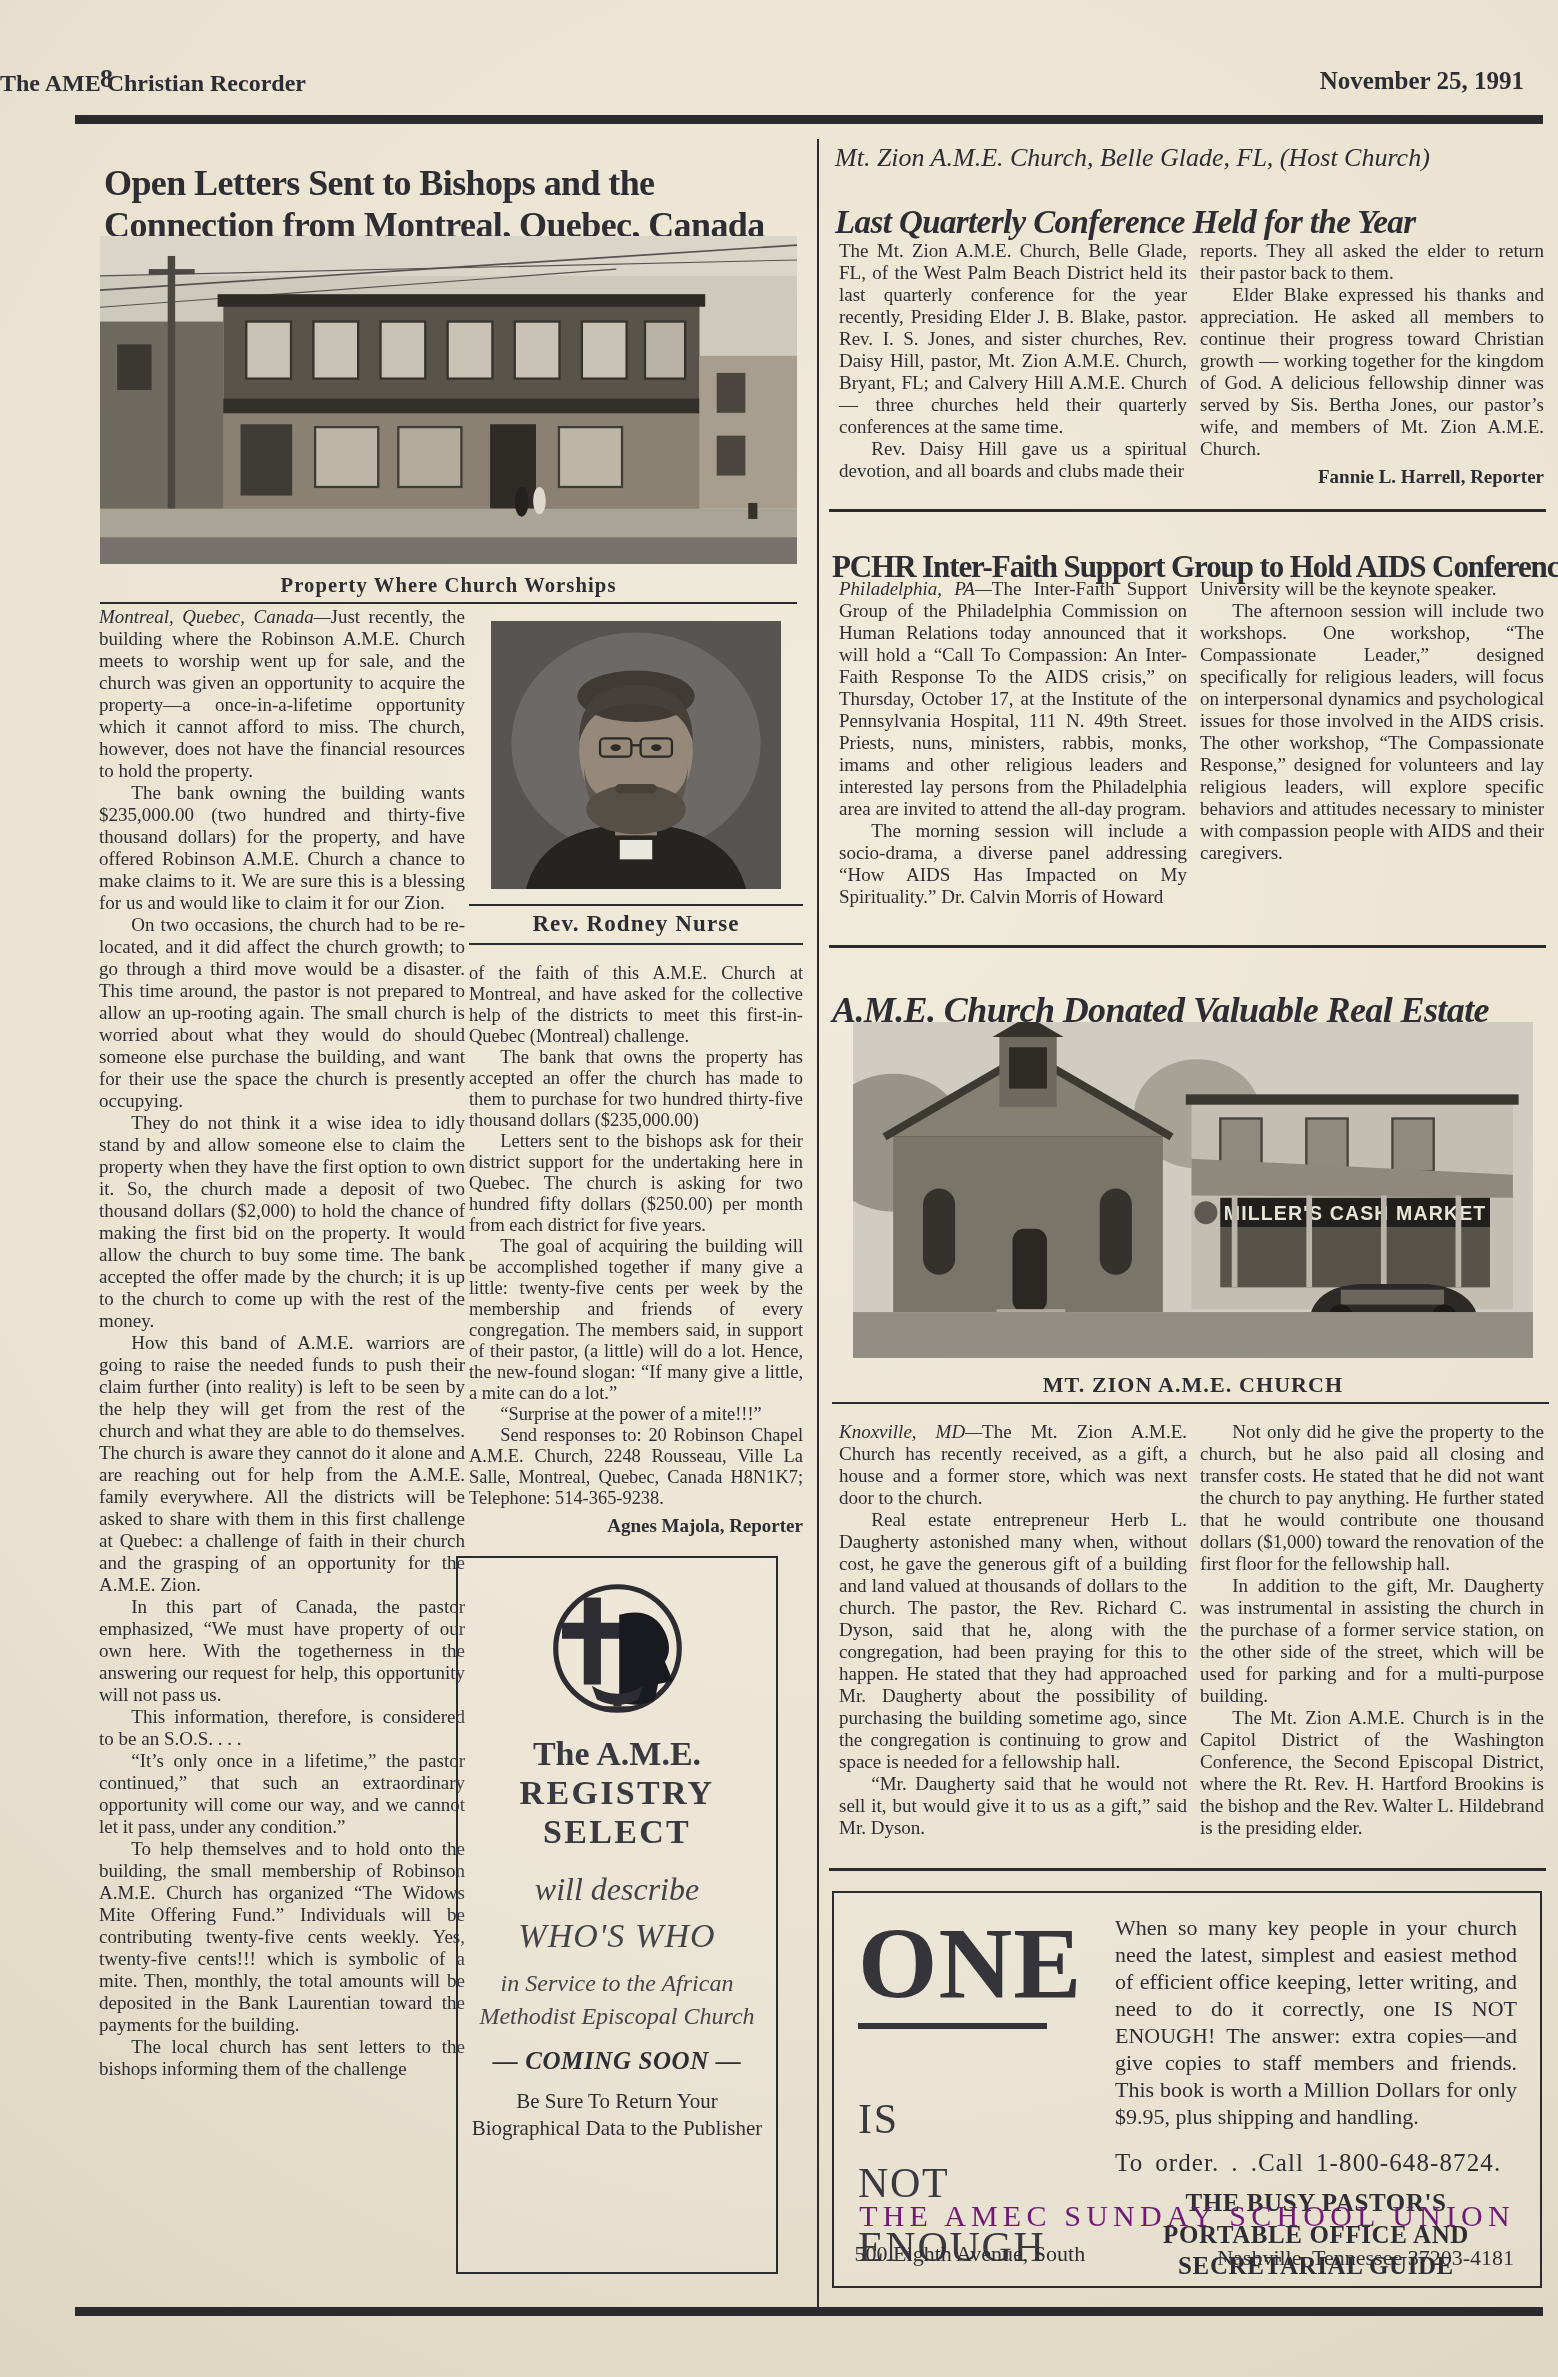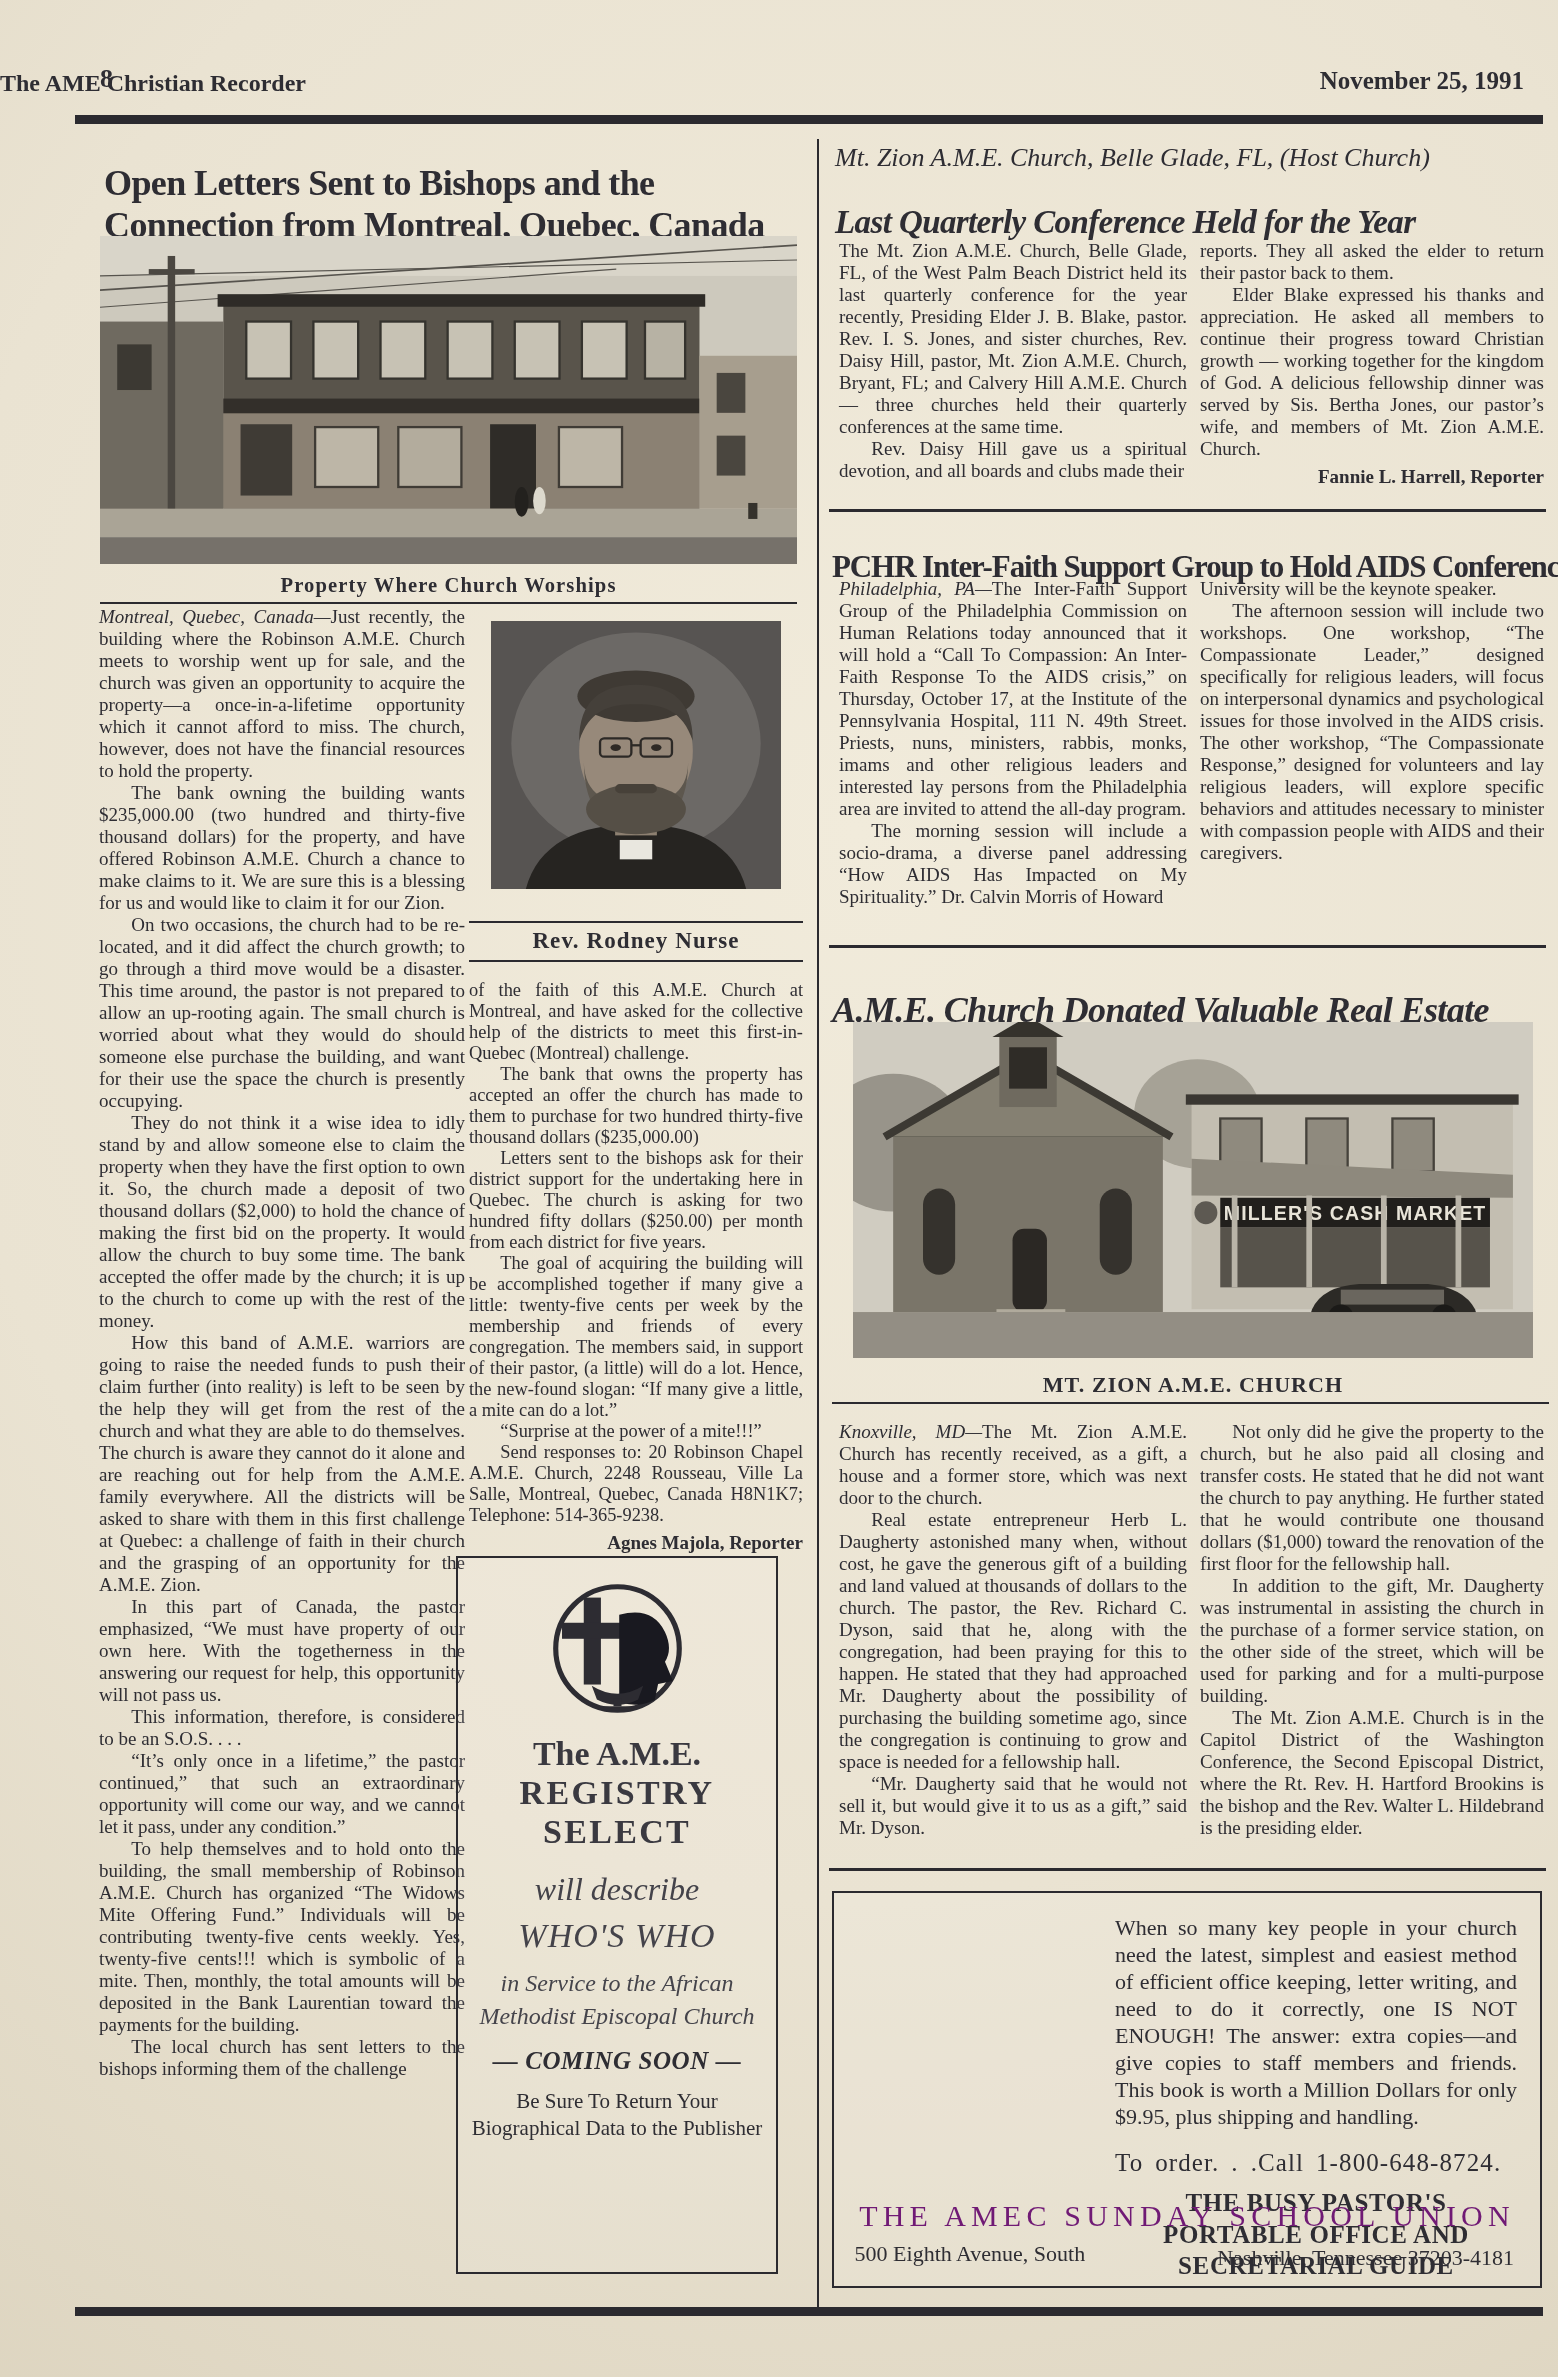--- a/index.html
+++ b/index.html
@@ -123,21 +123,21 @@
       <path d="M160,245 C160,335 200,366 250,366 C300,366 340,335 340,245 C340,305 300,322 250,322 C200,322 160,305 160,245 Z" fill="#5d574e"></path>
       <ellipse cx="250" cy="330" rx="86" ry="44" fill="#554f46"></ellipse>
       <rect x="214" y="286" width="72" height="16" rx="8" fill="#474139"></rect>
       <rect x="188" y="206" width="54" height="32" rx="7" fill="none" stroke="#2c2926" stroke-width="4"></rect>
       <rect x="258" y="206" width="54" height="32" rx="7" fill="none" stroke="#2c2926" stroke-width="4"></rect>
       <line x1="242" y1="218" x2="258" y2="218" stroke="#2c2926" stroke-width="4"></line>
       <ellipse cx="215" cy="222" rx="9" ry="6" fill="#2e2a26"></ellipse>
       <ellipse cx="285" cy="222" rx="9" ry="6" fill="#2e2a26"></ellipse>
     </svg>
   </div>
-  <div style="margin-top:32px;">
+  <div style="margin-top:15px;">
     <div class="rule" style="height:1.7px;"></div>
     <div class="capt" style="padding:5.7px 0; font-size:23px;">Rev. Rodney Nurse</div>
     <div class="rule" style="height:1.7px;"></div>
   </div>
   <div class="col" style="margin-top:18.4px; font-size:18.4px; line-height:21px;">
       <p>of the faith of this A.M.E. Church at Montreal, and have asked for the collective help of the districts to meet this first-in-Quebec (Montreal) challenge.</p>
       <p>The bank that owns the property has accepted an offer the church has made to them to purchase for two hundred thirty-five thousand dollars ($235,000.00)</p>
       <p>Letters sent to the bishops ask for their district support for the undertaking here in Quebec. The church is asking for two hundred fifty dollars ($250.00) per month from each district for five years.</p>
       <p>The goal of acquiring the building will be accomplished together if many give a little: twenty-five cents per week by the membership and friends of every congregation. The members said, in support of their pastor, (a little) will do a lot. Hence, the new-found slogan: “If many give a little, a mite can do a lot.”</p>
       <p>“Surprise at the power of a mite!!!”</p>
@@ -240,20 +240,29 @@
     <p>“Mr. Daugherty said that he would not sell it, but would give it to us as a gift,” said Mr. Dyson.</p>
   </div>
 <div class="abs col indent-first" style="left:1200px; top:1421px; width:344px;">
     <p>Not only did he give the property to the church, but he also paid all closing and transfer costs. He stated that he did not want the church to pay anything. He further stated that he would contribute one thousand dollars ($1,000) toward the renovation of the first floor for the fellowship hall.</p>
     <p>In addition to the gift, Mr. Daugherty was instrumental in assisting the church in the purchase of a former service station, on the other side of the street, which will be used for parking and for a multi-purpose building.</p>
     <p>The Mt. Zion A.M.E. Church is in the Capitol District of the Washington Conference, the Second Episcopal District, where the Rt. Rev. H. Hartford Brookins is the bishop and the Rev. Walter L. Hildebrand is the presiding elder.</p>
   </div>
 <div class="abs rule" style="left:829px; top:1868px; width:717px; height:2.9px;"></div>
 
 <div class="abs onead" style="left:832px; top:1891px; width:710px; height:397px; position:absolute;">
+  <div class="abs" style="left:24px; top:19.5px; width:229px;">
+    <div class="one-big">ONE</div>
+    <div class="one-under"></div>
+    <div class="one-stack" style="margin-top:69px;">
+        <p>IS</p>
+        <p>NOT</p>
+        <p>ENOUGH</p>
+      </div>
+  </div>
   <div class="abs" style="left:281px; top:20.6px; width:402px;">
     <div class="one-body">When so many key people in your church need the latest, simplest and easiest method of efficient office keeping, letter writing, and need to do it correctly, one IS NOT ENOUGH! The answer: extra copies—and give copies to staff members and friends. This book is worth a Million Dollars for only $9.95, plus shipping and handling.</div>
     <div class="one-order">To order. . .Call 1-800-648-8724.</div>
     <div class="one-product">THE BUSY PASTOR'S PORTABLE OFFICE AND SECRETARIAL GUIDE</div>
   </div>
   <div class="abs one-org" style="left:0; bottom:53px; width:100%;">THE AMEC SUNDAY SCHOOL UNION</div>
   <div class="abs one-addr" style="left:20.6px; bottom:19.5px;">500 Eighth Avenue, South</div>
   <div class="abs one-addr" style="right:26px; bottom:15px;">Nashville, Tennessee 37203-4181</div>
 </div>
 

